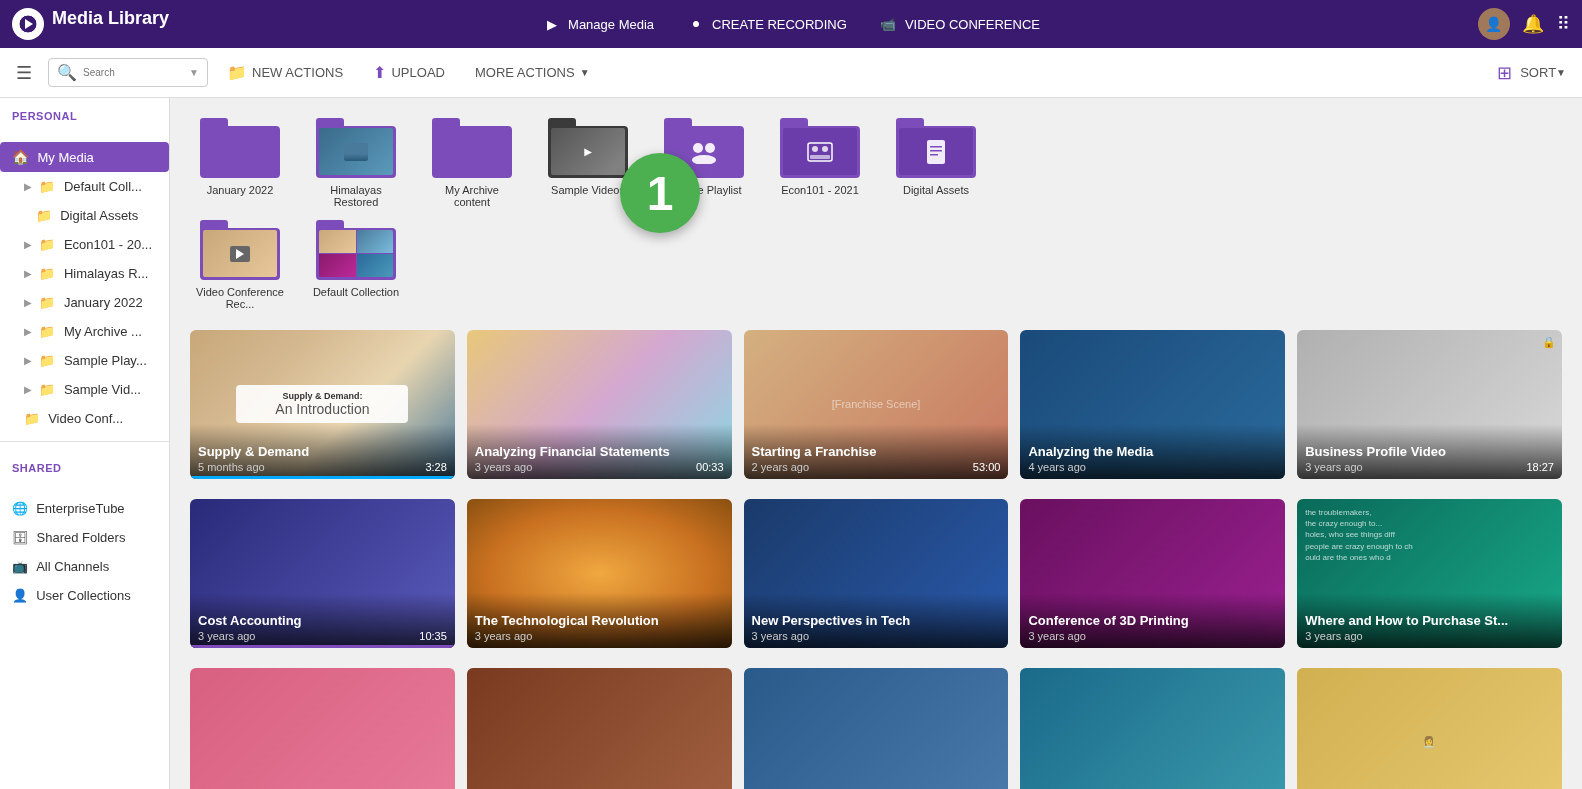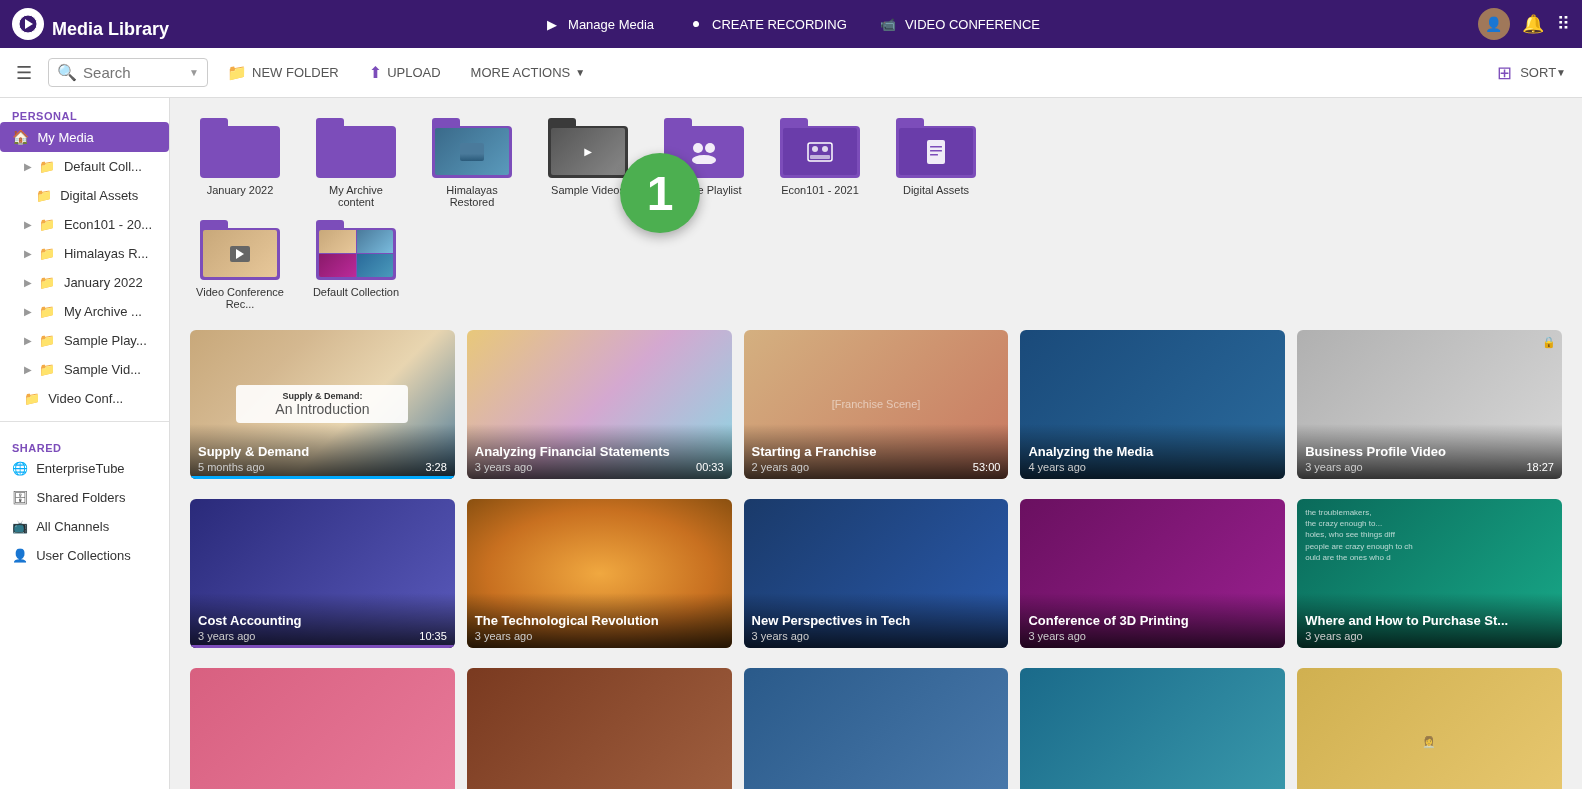--- a/index.html
+++ b/index.html
@@ -10,21 +10,21 @@
       background: #3a1a6e;
       display: flex;
       align-items: center;
       height: 48px;
       padding: 0 12px;
       position: relative;
       z-index: 10;
     }
     .top-nav-logo {
       display: flex;
-      align-items: flex-end;
+      align-items: flex-start;
       gap: 8px;
       color: white;
       font-size: 18px;
       font-weight: bold;
       margin-right: auto;
     }
     .logo-icon {
       width: 32px; height: 32px;
       border-radius: 50%;
       background: white;
@@ -82,21 +82,21 @@
     .search-bar {
       display: flex;
       align-items: center;
       border: 1px solid #ccc;
       border-radius: 4px;
       padding: 4px 8px;
       gap: 6px;
       flex: 0 0 160px;
     }
     .search-bar input {
-      border: none; outline: none; font-size: 15px; width: 100px;
+      border: none; outline: none; font-size: 10px; width: 100px;
     }
     .toolbar-divider { flex: 1; }
     .toolbar-btn {
       display: flex;
       align-items: center;
       gap: 5px;
       background: none;
       border: 1px solid transparent;
       color: #555;
       font-size: 13px;
@@ -126,21 +126,21 @@
       width: 170px;
       background: white;
       border-right: 1px solid #ddd;
       overflow-y: auto;
       flex-shrink: 0;
     }
     .sidebar-section-title {
       font-size: 11px;
       font-weight: bold;
       color: #7c4dba;
-      padding: 12px 12px 0;
+      padding: 12px 12px 20px;
       letter-spacing: 0.5px;
     }
     .sidebar-item {
       display: flex;
       align-items: center;
       gap: 8px;
       padding: 7px 12px;
       cursor: pointer;
       font-size: 13px;
       color: #333;
@@ -322,21 +322,21 @@
 
 <div class="toolbar">
   <span class="hamburger">☰</span>
   <div class="search-bar">
     <span>🔍</span>
     <input type="text" placeholder="Search" style="">
     <span style="color:#999;font-size:10px;">▼</span>
   </div>
   <button class="toolbar-btn">
     <span class="toolbar-btn-icon">📁</span>
-    <span>NEW FOLDER</span>
+    <span>NEW ACTIONS</span>
   </button>
   <button class="toolbar-btn">
     <span class="toolbar-btn-icon">⬆</span>
     <span>UPLOAD</span>
   </button>
   <button class="toolbar-btn">
     <span>MORE ACTIONS</span>
     <span style="font-size:10px;">▼</span>
   </button>
   <div class="toolbar-divider"></div>
@@ -432,39 +432,39 @@
         <div class="folder-icon-wrap">
           <div class="folder-tab" style="background:#7c4dba;"></div>
           <div class="folder-body" style="background:#7c4dba;"></div>
         </div>
         <span class="folder-label">January 2022</span>
       </div>
 
       <div class="folder-item">
         <div class="folder-icon-wrap">
           <div class="folder-tab" style="background:#7c4dba;"></div>
-          <div class="folder-body" style="background:#7c4dba;"></div>
-        </div>
-        <span class="folder-label">My Archive content</span>
-      </div>
-
-      <div class="folder-item">
-        <div class="folder-icon-wrap">
-          <div class="folder-tab" style="background:#7c4dba;"></div>
           <div class="folder-body" style="background:#7c4dba;">
             <div style="position:absolute;bottom:3px;left:3px;right:3px;top:2px;border-radius:2px;overflow:hidden;background:linear-gradient(135deg,#4a7a9b,#7abcde);">
               <div style="width:100%;height:100%;background:linear-gradient(135deg,#3a6a8a,#5a9abc);display:flex;align-items:center;justify-content:center;">
                 <div style="width:24px;height:18px;border-radius:2px;overflow:hidden;background:#666;">
                   <div style="background:linear-gradient(180deg,#4a7a9b 60%,#2a5a7a 100%);width:100%;height:100%;"></div>
                 </div>
               </div>
             </div>
           </div>
         </div>
         <span class="folder-label">Himalayas Restored</span>
+      </div>
+
+      <div class="folder-item">
+        <div class="folder-icon-wrap">
+          <div class="folder-tab" style="background:#7c4dba;"></div>
+          <div class="folder-body" style="background:#7c4dba;"></div>
+        </div>
+        <span class="folder-label">My Archive content</span>
       </div>
 
       <div class="folder-item">
         <div class="folder-icon-wrap">
           <div class="folder-tab" style="background:#3a3a3a;width:28px;height:10px;position:absolute;top:0;left:0;border-radius:3px 3px 0 0;"></div>
           <div class="folder-body" style="background:#3a3a3a;">
             <div style="position:absolute;bottom:3px;left:3px;right:3px;top:2px;border-radius:2px;overflow:hidden;">
               <div style="background:linear-gradient(135deg,#555,#888);width:100%;height:100%;display:flex;align-items:center;justify-content:center;">
                 <div style="color:white;font-size:10px;text-align:center;padding:2px;">▶</div>
               </div>

